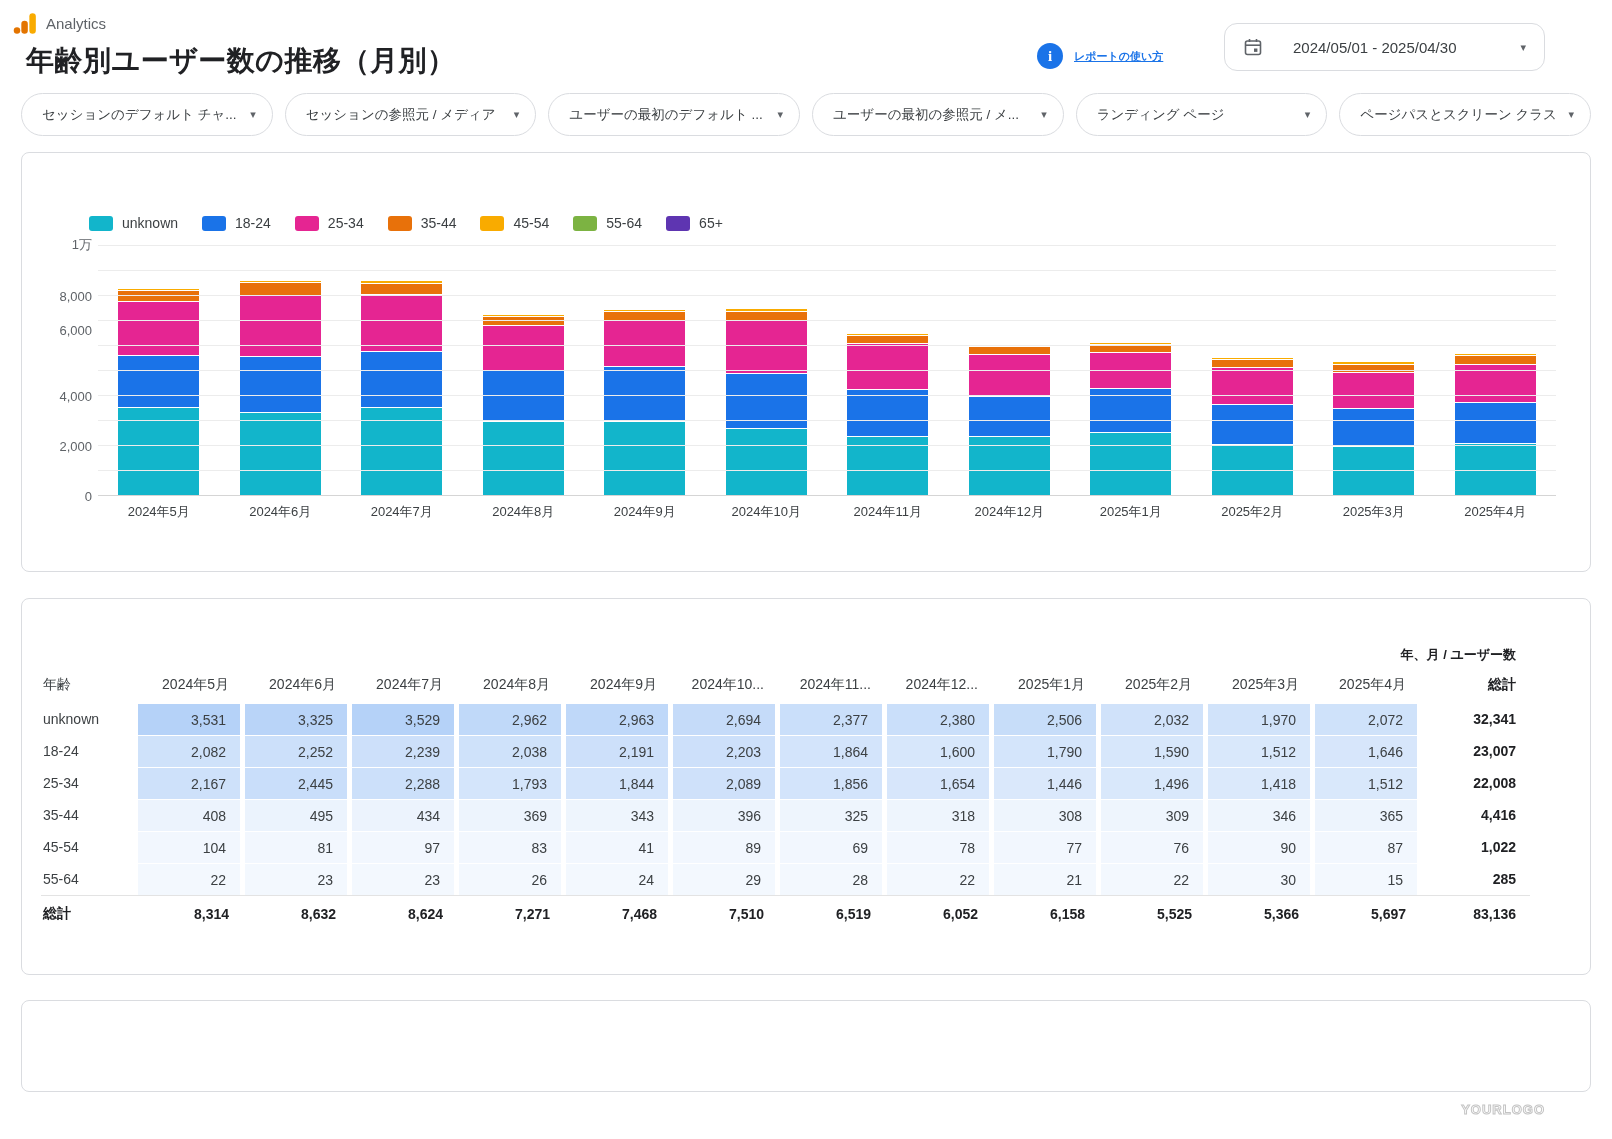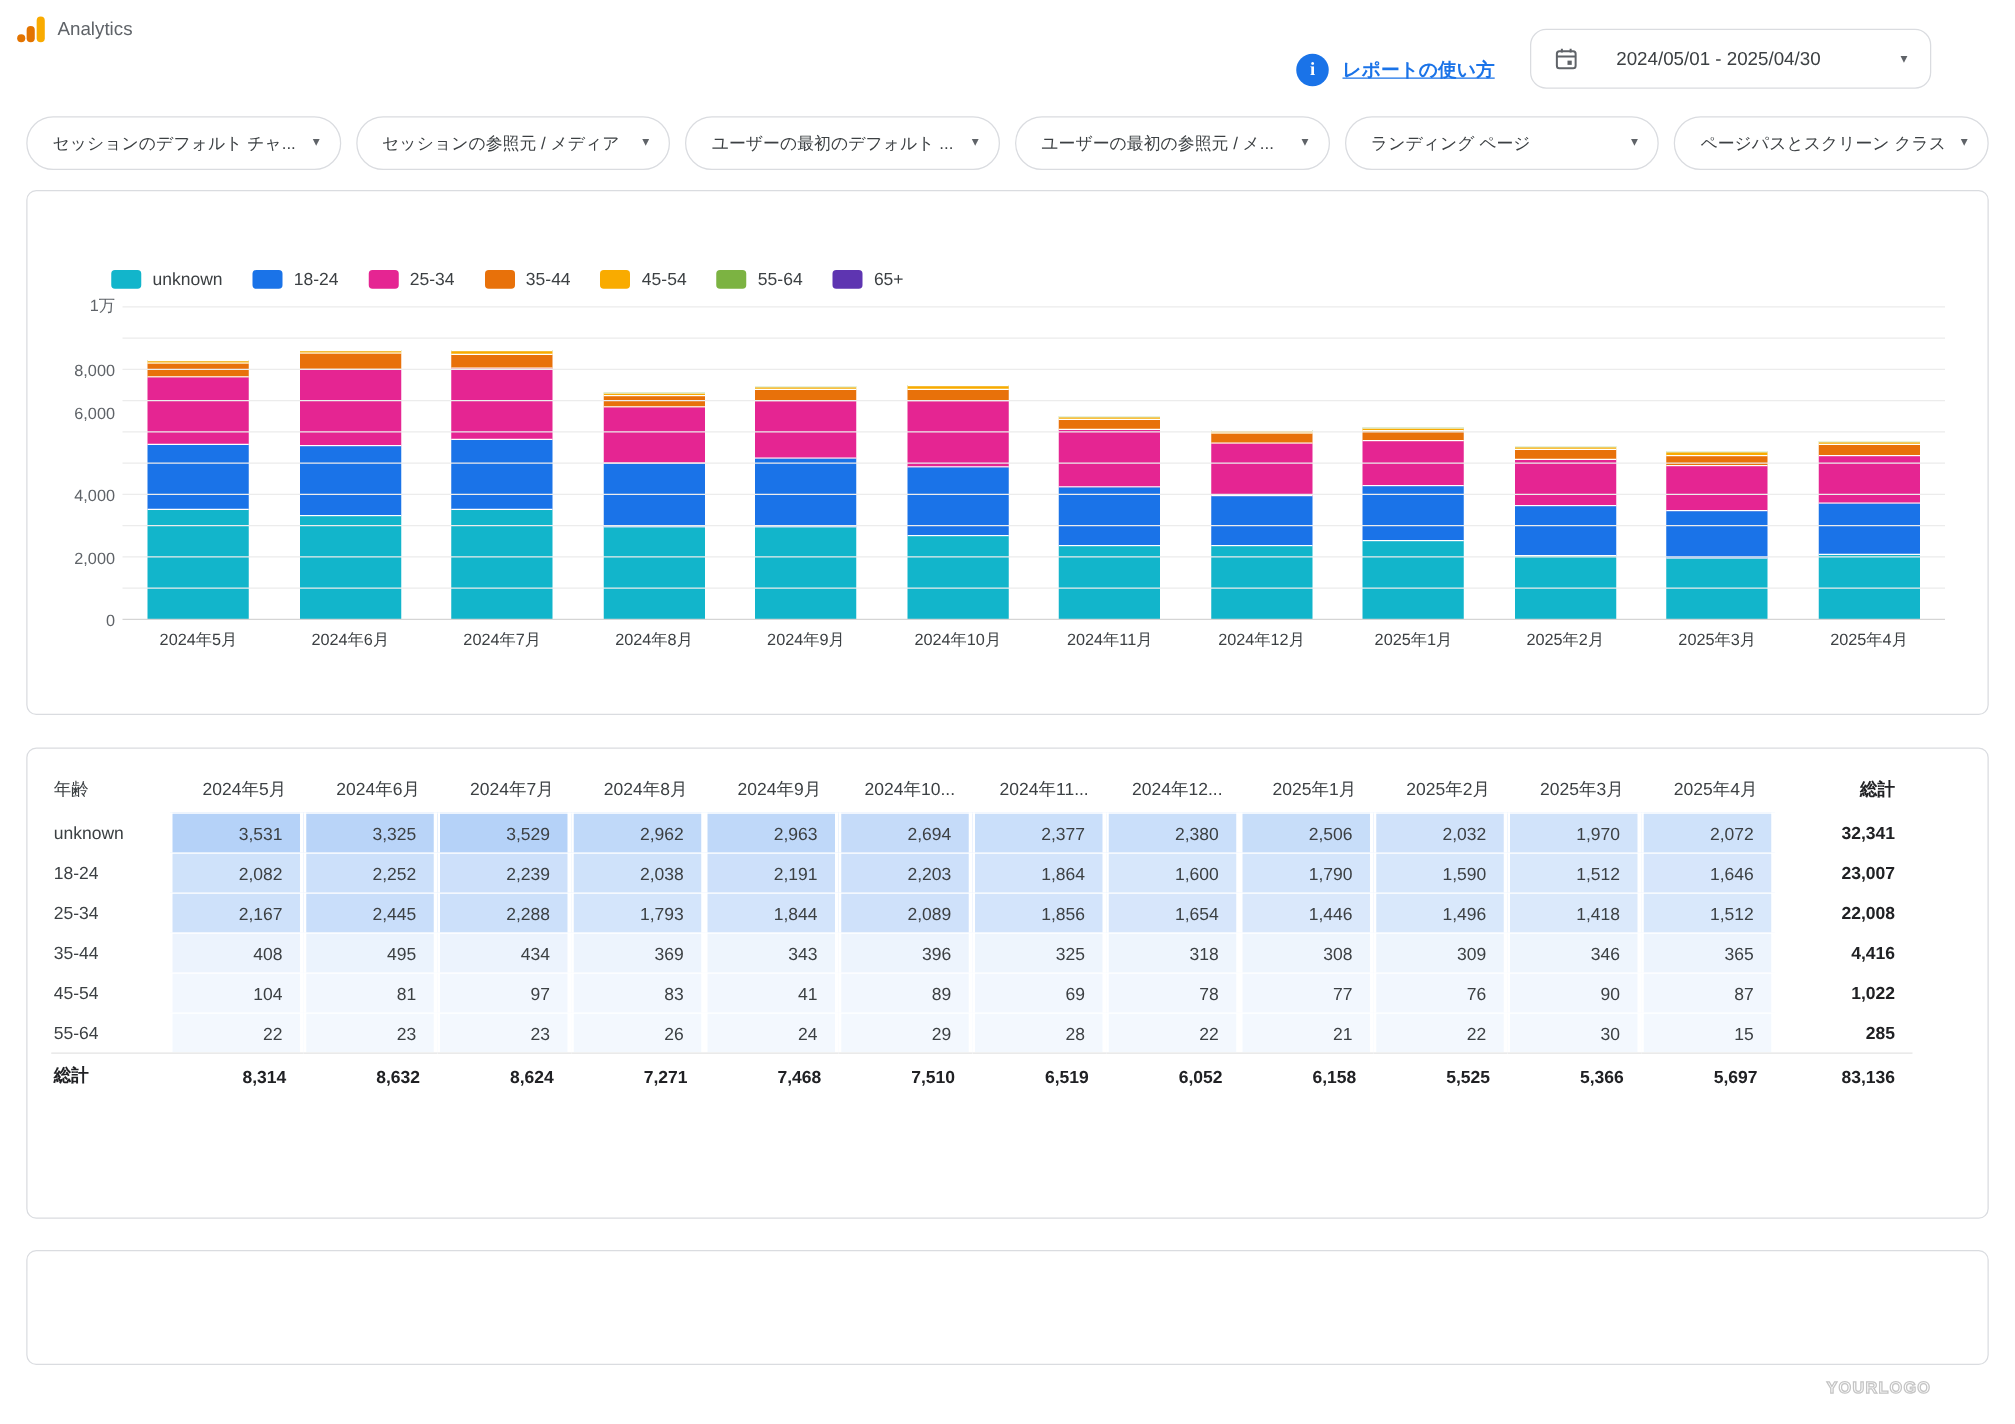--- a/index.html
+++ b/index.html
@@ -12,21 +12,21 @@
     overflow: hidden;
   }
   
   header { position: relative; height: 93px; }
   .brand { position:absolute; left:12px; top:10px; display:flex; align-items:center; gap:8px; }
   .brand-text { font-size:15px; color:#5f6368; }
   .page-title { position:absolute; left:26px; top:42px; font-size:28px; font-weight:700; letter-spacing:0.5px; }
   .help { position:absolute; left:1037px; top:43px; display:flex; align-items:center; gap:11px; }
   .info-circle { width:26px; height:26px; border-radius:50%; background:#1a73e8; color:#fff;
     display:flex; align-items:center; justify-content:center; font-size:15px; font-weight:700; font-family:"Liberation Serif", serif; }
-  .help-link { font-size:15px; font-weight:700; color:#1a73e8; text-decoration:underline; cursor:pointer; }
+  .help-link { font-size:11px; font-weight:700; color:#1a73e8; text-decoration:underline; cursor:pointer; }
   .datebox { position:absolute; right:67px; top:23px; width:321px; height:48px;
     border:1px solid #dadce0; border-radius:13px; display:flex; align-items:center; padding:0 18px; background:#fff; cursor:pointer; }
   .datebox .date-text { font-size:15px; color:#3c4043; margin-left:30px; }
   .datebox .caret { margin-left:auto; }
   .caret { color:#5f6368; font-size:11px; line-height:1; }
   
   .filters { margin:0 21px; display:flex; gap:12px; height:43px; }
   .chip { flex:1; border:1px solid #dadce0; border-radius:22px; background:#fff;
     display:flex; align-items:center; justify-content:space-between; padding:0 16px 0 20px; cursor:pointer; }
   .chip-label { font-size:13.5px; color:#3c4043; white-space:nowrap; overflow:hidden; }
@@ -78,20 +78,21 @@
 
 <header>
   <div class="brand">
     <svg width="26" height="26" viewBox="0 0 24 24">
       <rect x="16" y="3" width="6" height="19" rx="3" fill="#F9AB00"></rect>
       <rect x="8.6" y="10" width="6" height="12" rx="3" fill="#E37400"></rect>
       <circle cx="4.6" cy="19" r="3" fill="#E37400"></circle>
     </svg>
     <span class="brand-text">Analytics</span>
   </div>
+  <h1 class="page-title">年齢別ユーザー数の推移（月別）</h1>
   <div class="help">
     <span class="info-circle">i</span>
     <a class="help-link">レポートの使い方</a>
   </div>
   <div class="datebox">
     <svg width="20" height="20" viewBox="0 0 20 20">
       <rect x="2.5" y="4" width="15" height="13.5" rx="2" fill="none" stroke="#5f6368" stroke-width="1.6"></rect>
       <line x1="2.5" y1="8.2" x2="17.5" y2="8.2" stroke="#5f6368" stroke-width="1.6"></line>
       <line x1="6.5" y1="2" x2="6.5" y2="5" stroke="#5f6368" stroke-width="1.6"></line>
       <line x1="13.5" y1="2" x2="13.5" y2="5" stroke="#5f6368" stroke-width="1.6"></line>
@@ -315,20 +316,21 @@
       <div class="xslot">2024年11月</div>
       <div class="xslot">2024年12月</div>
       <div class="xslot">2025年1月</div>
       <div class="xslot">2025年2月</div>
       <div class="xslot">2025年3月</div>
       <div class="xslot">2025年4月</div>
     </div>
 </section>
 
 <section class="panel table-panel">
+  <div class="metric-label">年、月 / ユーザー数</div>
   <div class="data-table-wrap">
     <table id="data-table">
         <colgroup>
           <col style="width: 95px;">
           <col>
           <col>
           <col>
           <col>
           <col>
           <col>

